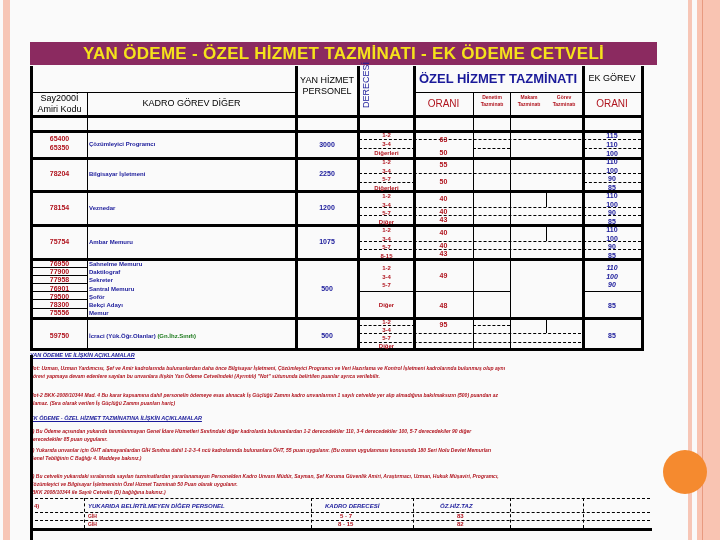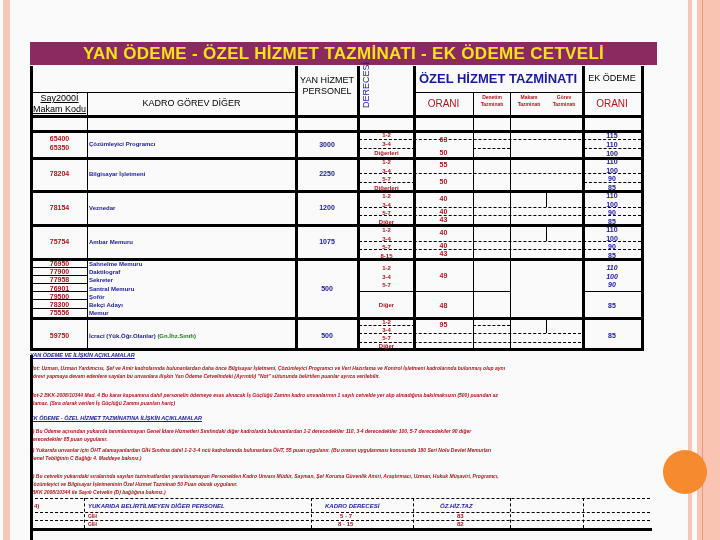--- a/index.html
+++ b/index.html
@@ -84,32 +84,32 @@
   <div class="hdash" style="left:359px;top:241px;width:282px;"></div>
   <div class="hdash" style="left:359px;top:249px;width:282px;"></div>
   <div class="vline" style="left:546px;top:191px;height:16px;"></div>
   <div class="vline" style="left:546px;top:225px;height:16px;"></div>
   <div class="hdash" style="left:359px;top:333px;width:222px;"></div>
   <div class="hdash" style="left:359px;top:342px;width:222px;"></div>
   <div class="hdash" style="left:359px;top:325px;width:56px;"></div>
   <div class="hdash" style="left:473px;top:325px;width:37px;"></div>
   <div class="vline" style="left:546px;top:318px;height:15px;"></div>
 
-  <div class="abs hdr" style="left:32px;top:93px;width:55px;line-height:11px;text-decoration:underline;">
+  <div class="abs hdr" style="left:32px;top:93px;width:55px;line-height:11px;">
     <div>Say2000İ</div>
-    <div>Makam Kodu</div>
+    <div>Amiri Kodu</div>
   </div>
   <div class="abs hdr" style="left:88px;top:98px;width:207px;">KADRO GÖREV DİĞER</div>
   <div class="abs hdr" style="left:297px;top:75px;width:60px;line-height:11px;">
     <div>YAN HİZMET</div>
     <div>PERSONEL</div>
   </div>
   <div class="abs" style="left:316px;top:80px;width:100px;color:#1a1a9a;font-size:9px;transform:rotate(-90deg);text-align:center;">DERECESİ</div>
   <div class="abs hdr-blue" style="left:414px;top:71px;width:168px;">ÖZEL HİZMET TAZMİNATI</div>
-  <div class="abs hdr" style="left:583px;top:73px;width:58px;font-size:9px;">EK ÖDEME</div>
+  <div class="abs hdr" style="left:583px;top:73px;width:58px;font-size:9px;">EK GÖREV</div>
   <div class="abs hdr-red" style="left:414px;top:98px;width:59px;">ORANI</div>
   <div class="abs hdr-red-sm" style="left:474px;top:94px;width:36px;">
     <div>Denetim</div>
     <div>Tazminatı</div>
   </div>
   <div class="abs hdr-red-sm" style="left:511px;top:94px;width:36px;">
     <div>Makam</div>
     <div>Tazminatı</div>
   </div>
   <div class="abs hdr-red-sm" style="left:546px;top:94px;width:36px;">

